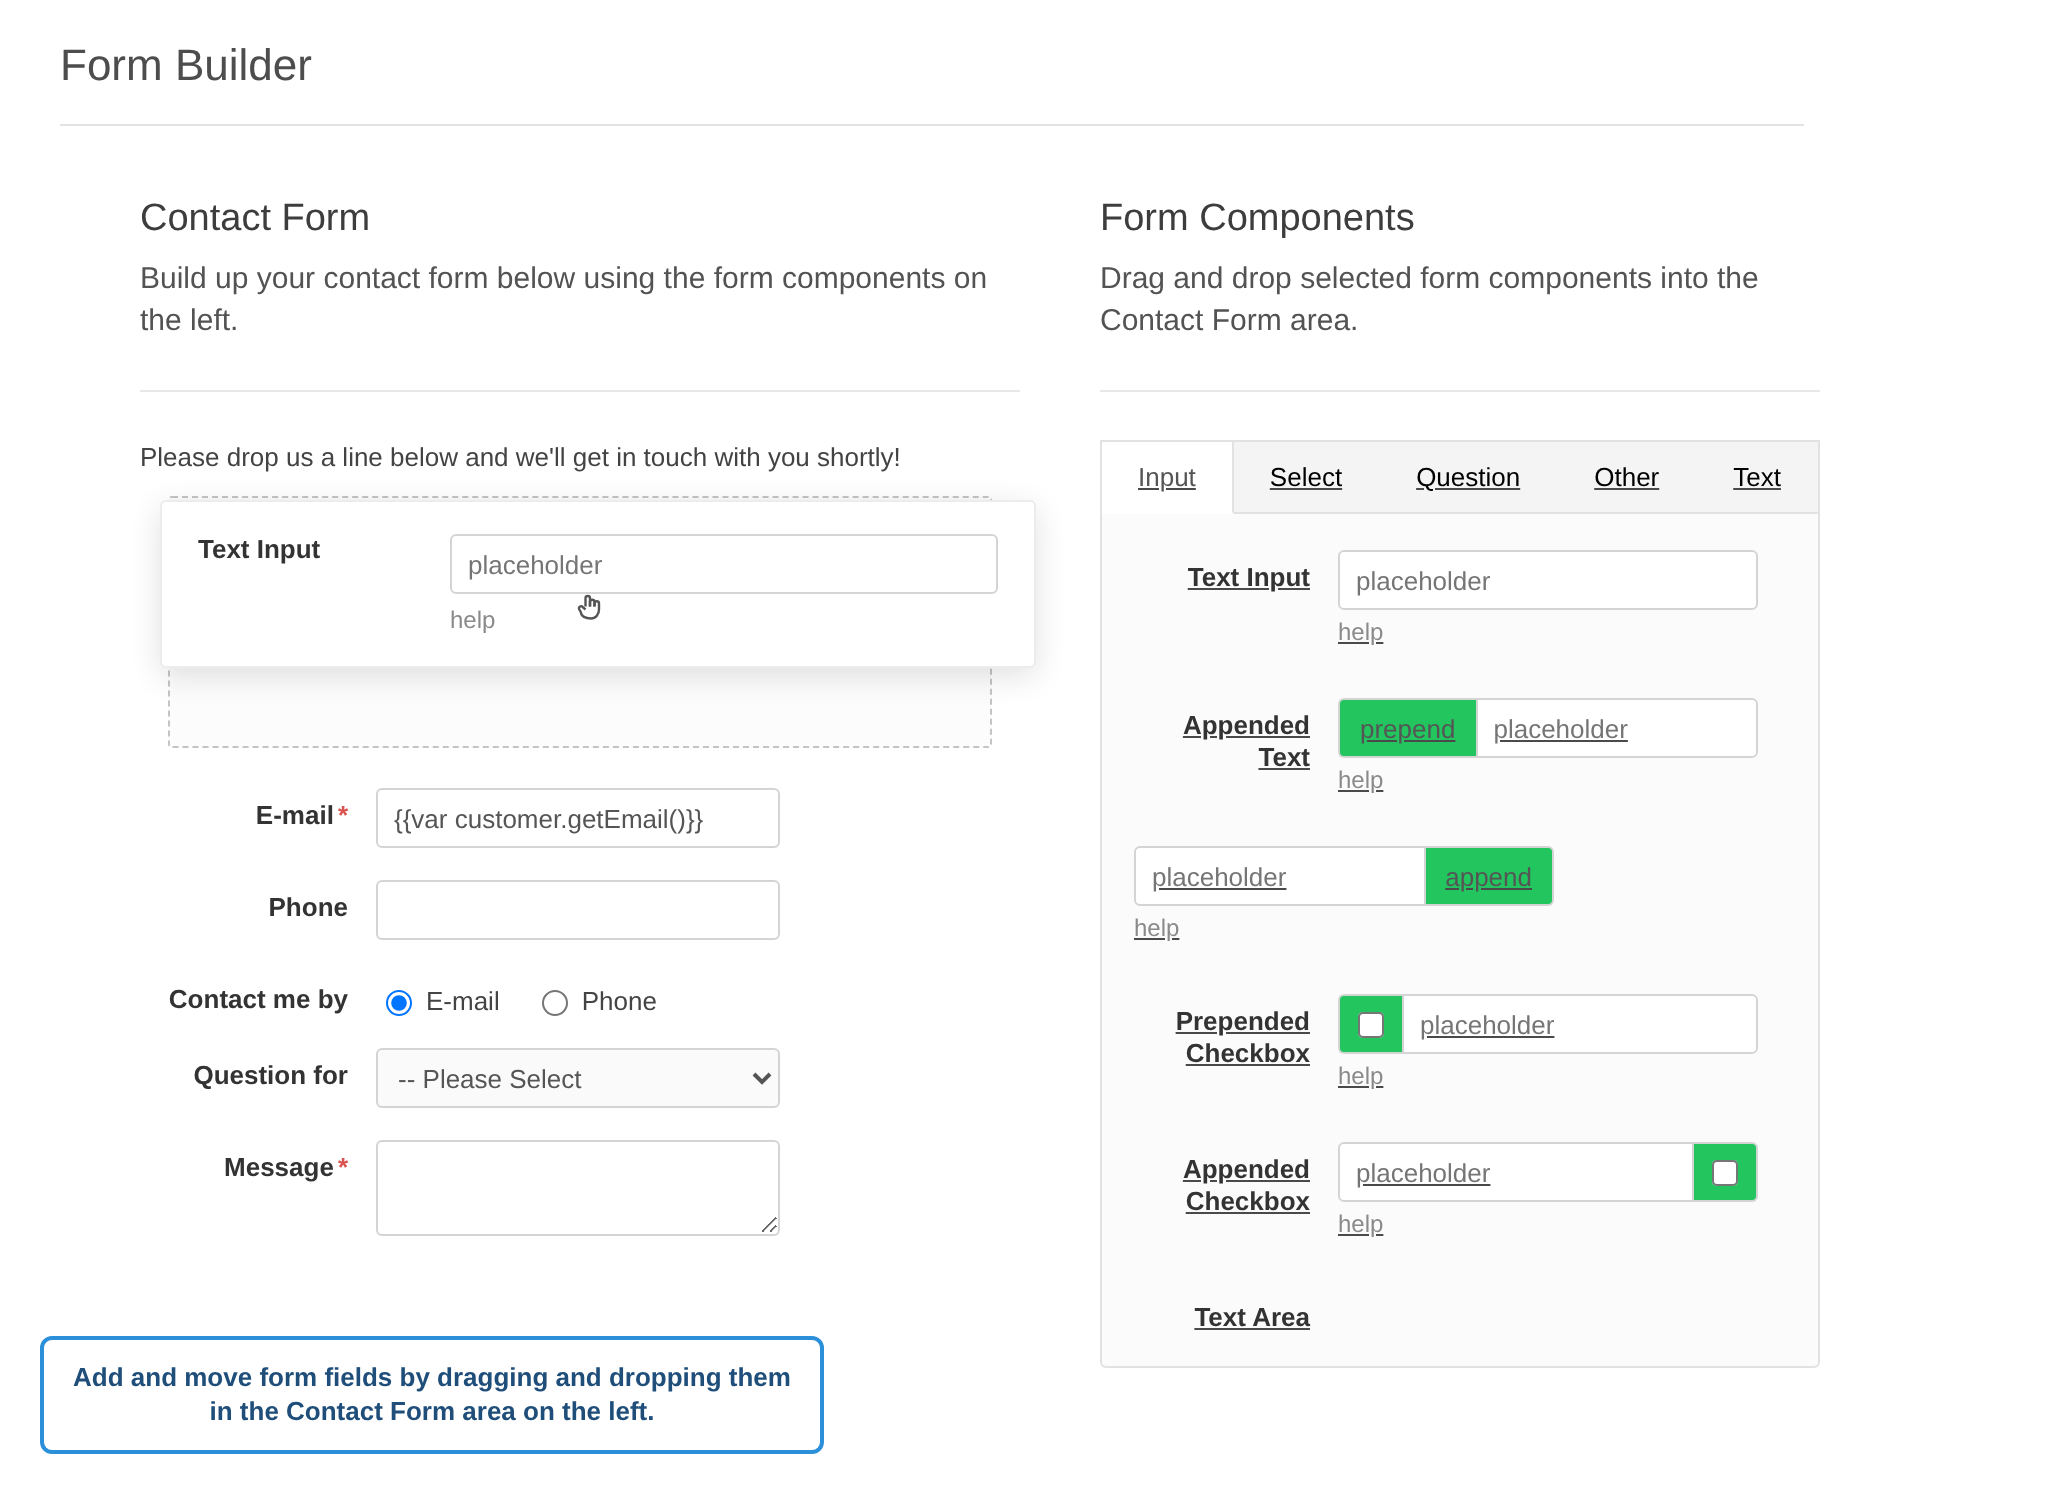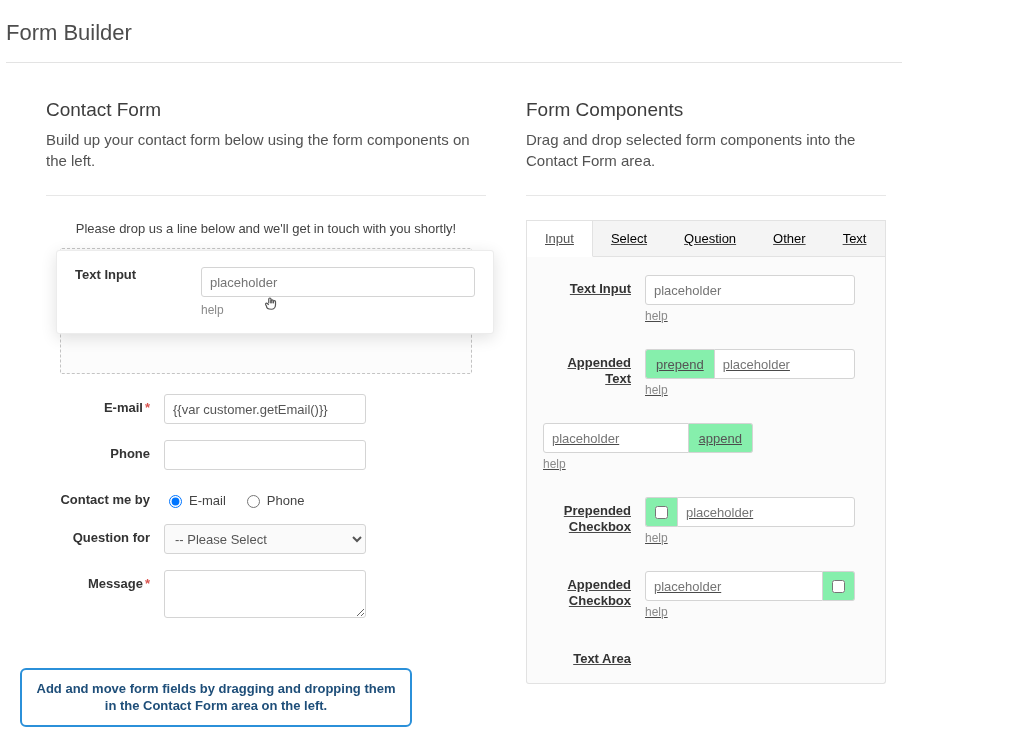--- a/index.html
+++ b/index.html
@@ -6,21 +6,21 @@
   html, body {
     margin: 0; padding: 0;
     font-family: "Segoe UI", Arial, Helvetica, sans-serif;
     font-size: 14px;
     color: #4a4a4a;
     background: #fff;
   }
   .page {
     width: 920px;
     height: 745px;
-    padding: 16px 18px 10px 6px;
+    padding: 16px 18px 10px 30px;
     position: relative;
   }
   .page-title {
     font-size: 22px;
     font-weight: 400;
     color: #4d4d4d;
     margin: 4px 0 16px 0;
   }
   .hr-top {
     border: none;
@@ -48,21 +48,20 @@
     line-height: 1.4;
   }
   .section-sep {
     border: none;
     border-top: 1px solid #e7e7e7;
     margin: 0 0 24px 0;
   }
 
   
   .drop-intro {
-    text-align: center;
     color: #434343;
     font-size: 13px;
     line-height: 1.4;
     margin-bottom: 10px;
   }
   #drop-zone {
     position: relative;
   }
   .dashed-slot {
     border: 1px dashed #c4c4c4;
@@ -233,21 +232,21 @@
     height: 30px;
   }
   .comp-field textarea { height: 44px; resize: both; }
 
   .input-group {
     display: flex;
     width: 100%;
   }
   .input-group .addon {
     flex: 0 0 auto;
-    background: #86efac;
+    background: #22c55e;
     border: 1px solid #d4d4d4;
     padding: 5px 10px;
     font-size: 13px;
     color: #555;
     display: flex;
     align-items: center;
     justify-content: center;
     min-width: 32px;
   }
   .input-group .addon.addon-check { padding: 4px 8px; }

